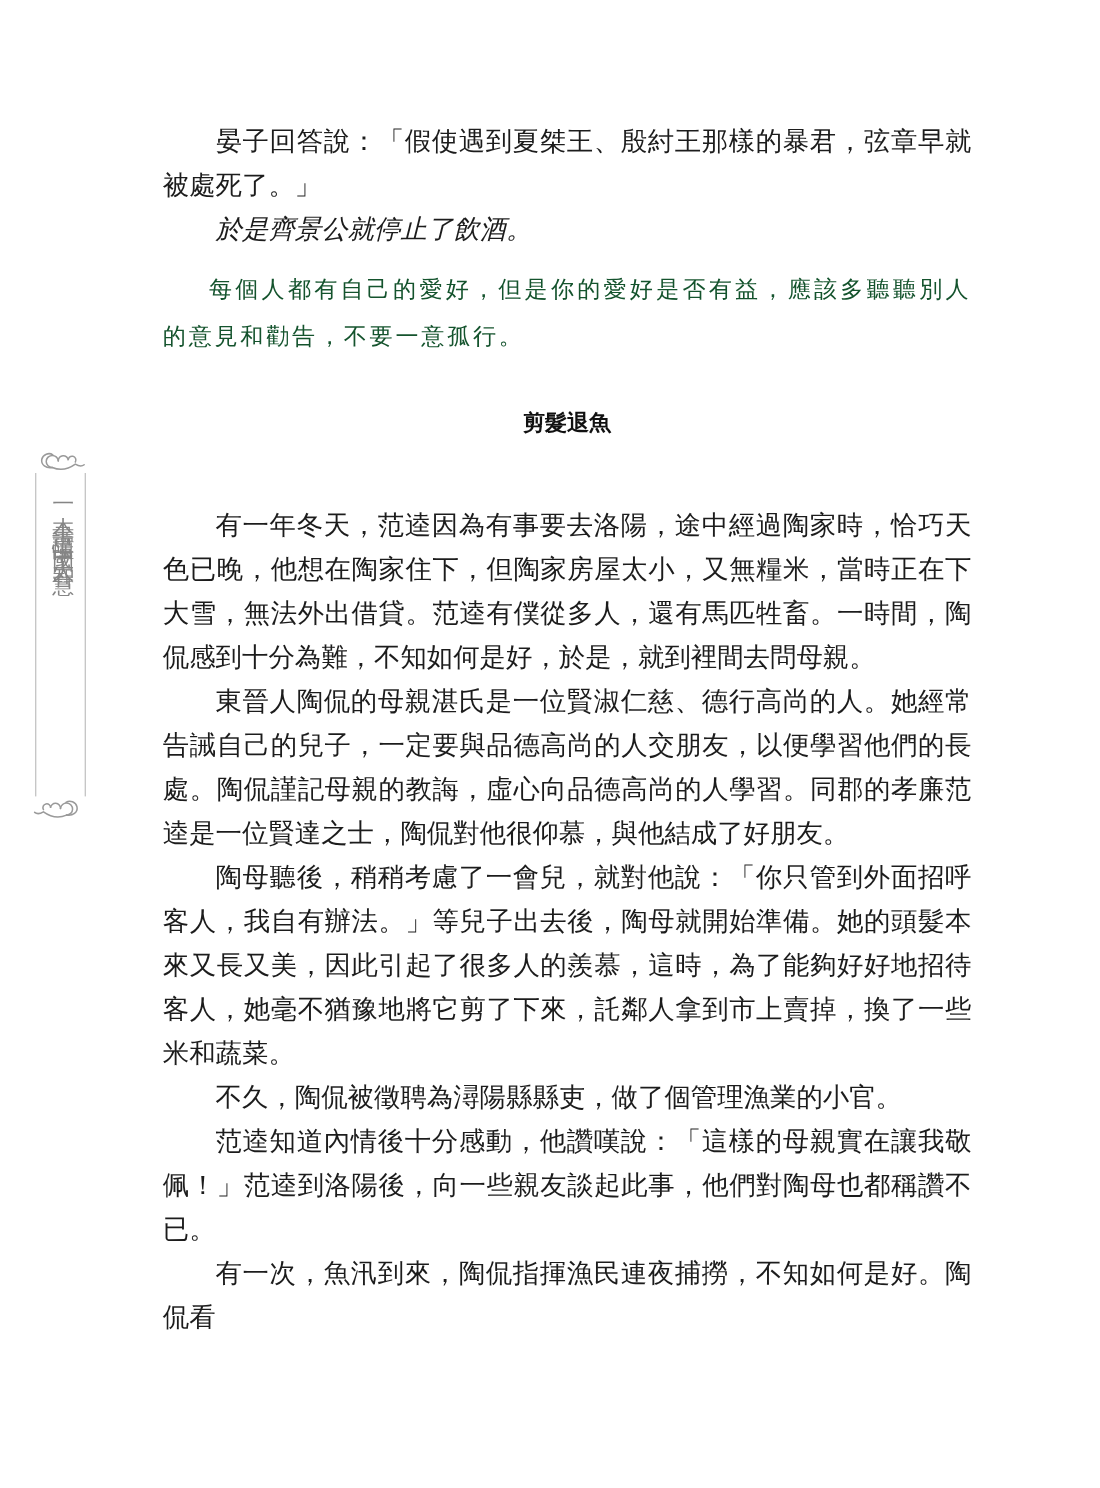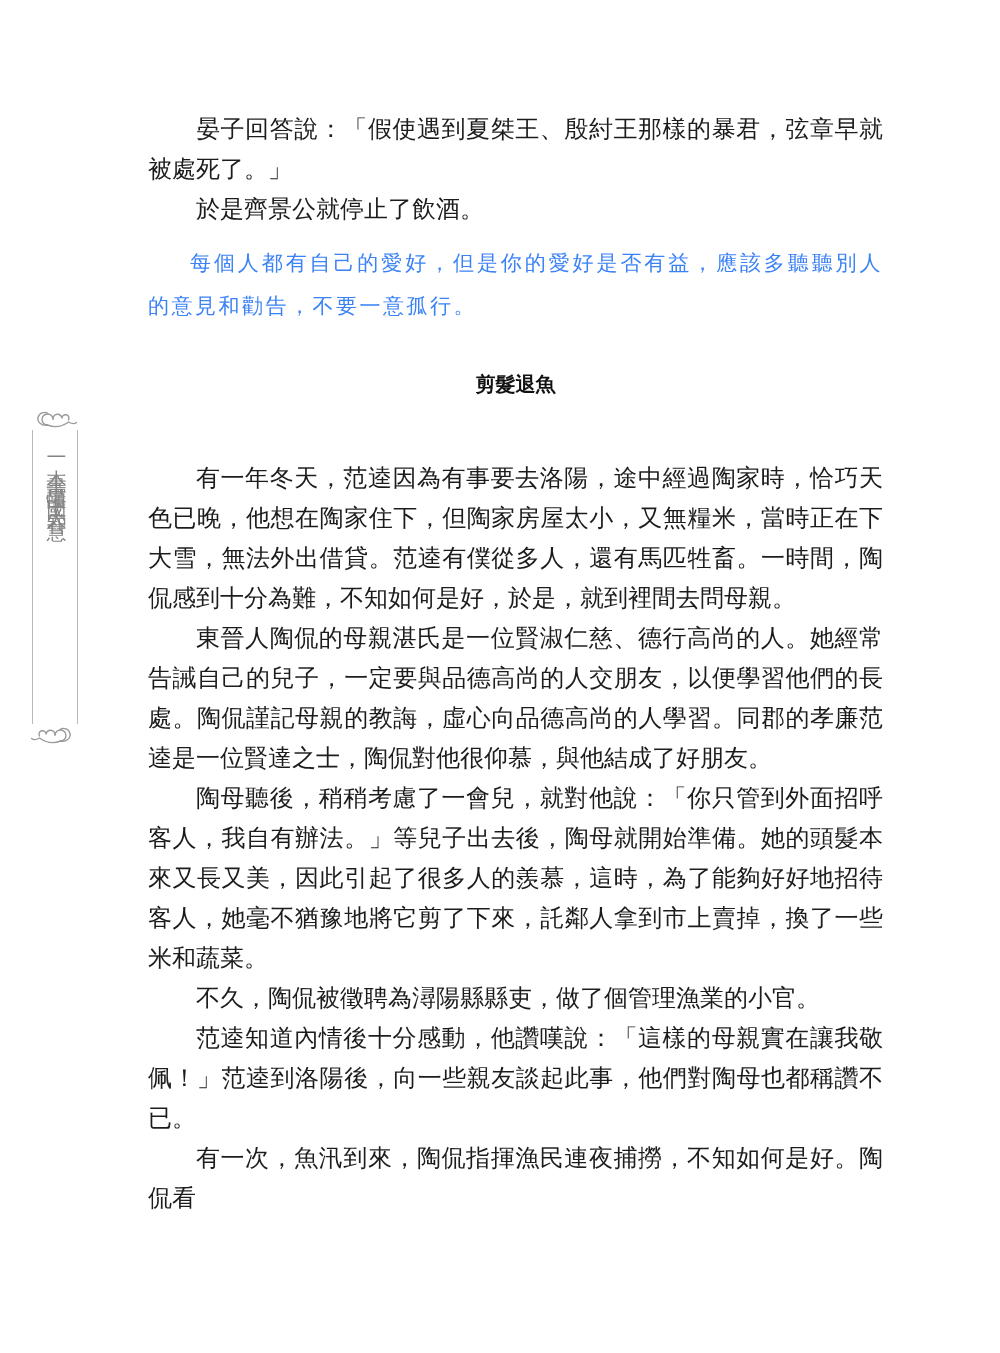--- a/index.html
+++ b/index.html
@@ -18,27 +18,27 @@
     width:735px;
   }
   .body-text{
     font-size:24px;
     line-height:40px;
     text-align:justify;
     color:#1c1c1c;
   }
   .body-text p{margin:0;text-indent:2em;}
   #para1{top:109px;}
-  #para2{top:189px;}
+  #para2{top:189px;font-style:italic;}
   #kai{
     top:242px;
     font-size:21px;
     line-height:43px;
     letter-spacing:2.5px;
-    color:#3b82f6;
+    color:#14532d;
     text-align:justify;
   }
   #kai p{margin:0;text-indent:2em;}
   #section-title{
     top:371px;
     text-align:center;
     font-size:20px;
     font-weight:bold;
     color:#111;
     letter-spacing:0px;

